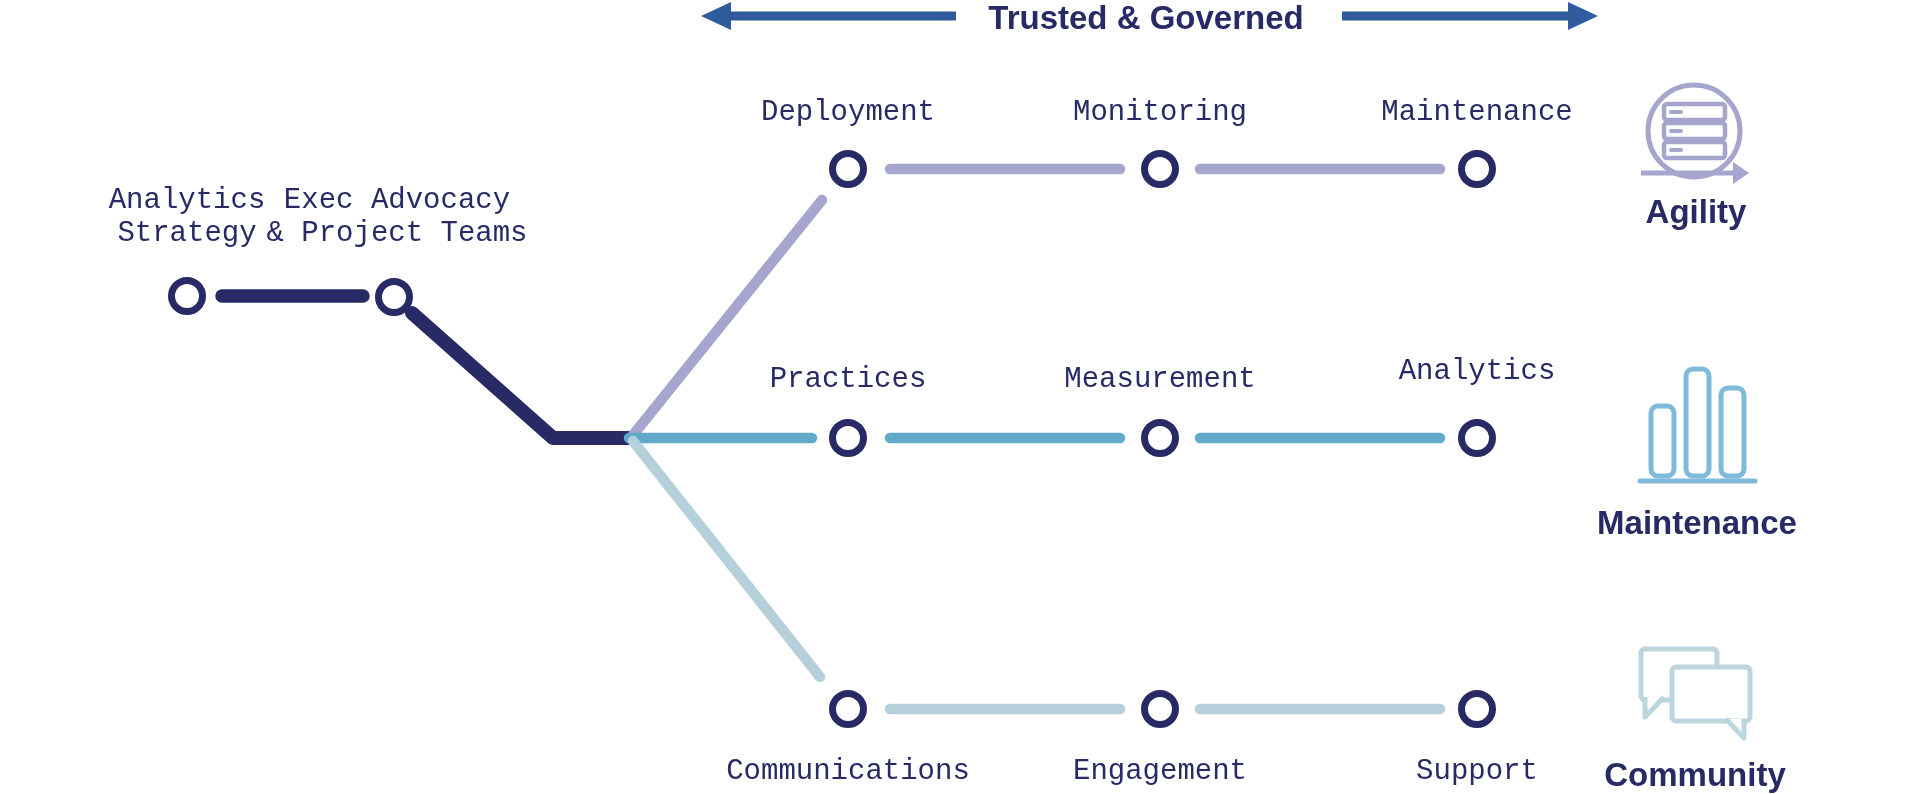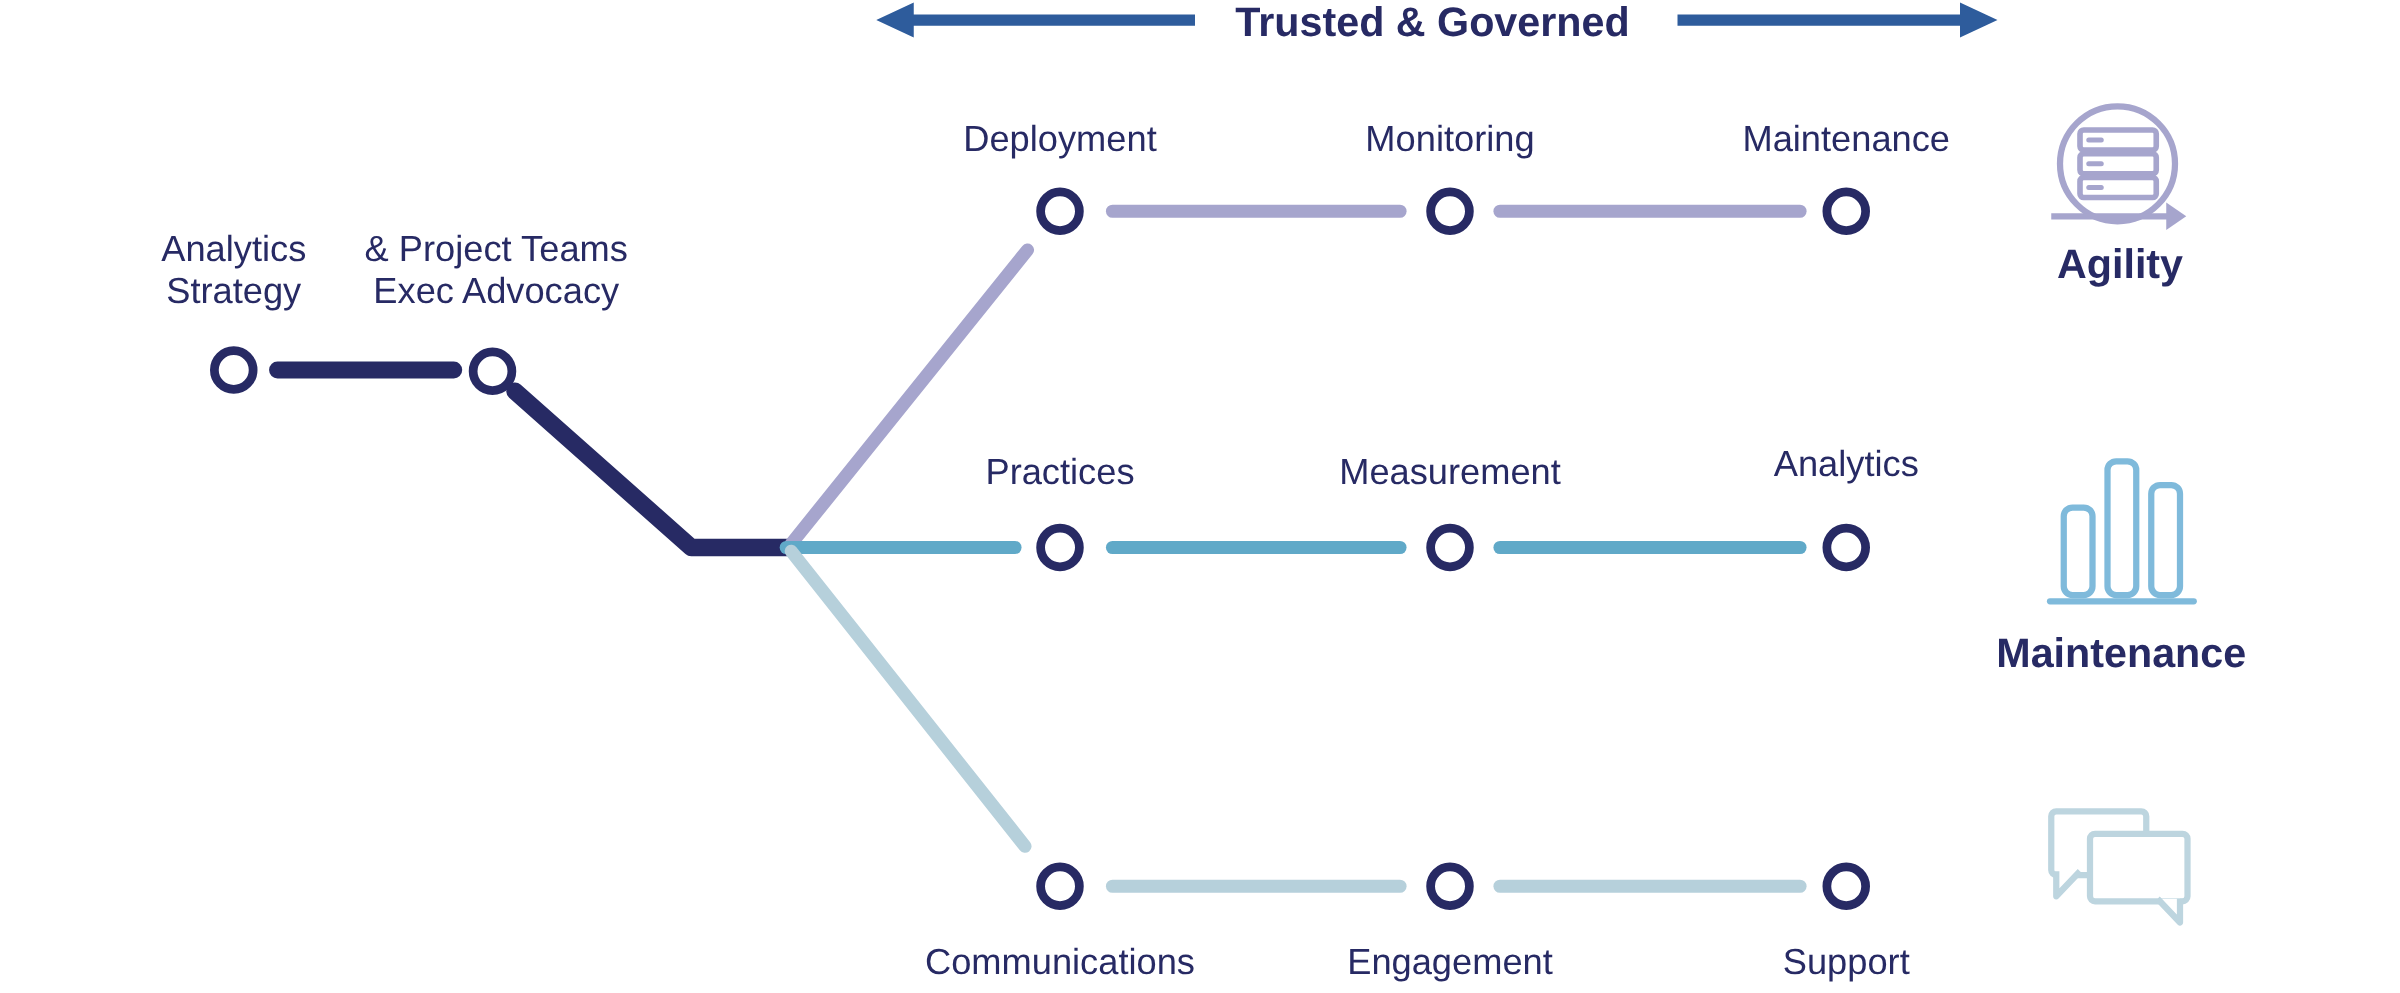--- a/index.html
+++ b/index.html
@@ -17,21 +17,21 @@
     text-align:center;
     color:var(--navy);
     font-size:29px;
     line-height:35px;
     white-space:nowrap;
     font-weight:400;
   }
   .lbl-b{font-weight:700;font-size:33px;line-height:37px;}
   .two-line{line-height:33px;}
   .abp{line-height:40px;}
-  .ln{display:block;}
+  .ln{display:block;font-family:Liberation Mono, monospace;}
   .ln:empty{display:none;}
 
   
   .s-navy{stroke:var(--navy);}
   .s-lav{stroke:var(--lavender);}
   .s-teal{stroke:var(--teal);}
   .s-lb{stroke:var(--light-blue);}
   .s-prof{stroke:var(--prof-blue);}
   .s-comm{stroke:var(--comm-blue);}
   .f-none{fill:none;}
@@ -108,22 +108,22 @@
     </g>
   </svg>
 
   <div class="lbl lbl-b" style="left:1146px;top:17px">Trusted &amp; Governed</div>
 
   <div class="lbl two-line" style="left:187px;top:217px">
     <span class="ln">Analytics</span>
     <span class="ln">Strategy</span>
   </div>
   <div class="lbl two-line" style="left:397px;top:217px">
+    <span class="ln">Exec Advocacy</span>
     <span class="ln">&amp; Project Teams</span>
-    <span class="ln">Exec Advocacy</span>
   </div>
 
   <div class="lbl" style="left:848px;top:112px">
     <span class="ln">Deployment</span>
   </div>
   <div class="lbl" style="left:1160px;top:112px">
     <span class="ln">Monitoring</span>
   </div>
   <div class="lbl" style="left:1477px;top:112px">
     <span class="ln">Maintenance</span>
@@ -144,13 +144,14 @@
   </div>
   <div class="lbl" style="left:1160px;top:771px">
     <span class="ln">Engagement</span>
   </div>
   <div class="lbl" style="left:1477px;top:771px">
     <span class="ln">Support</span>
   </div>
 
   <div class="lbl lbl-b" style="left:1696px;top:211px">Agility</div>
   <div class="lbl lbl-b" style="left:1697px;top:522px">Maintenance</div>
+  <div class="lbl lbl-b" style="left:1695px;top:774px">Community</div>
 </div>
 
 </body></html>

